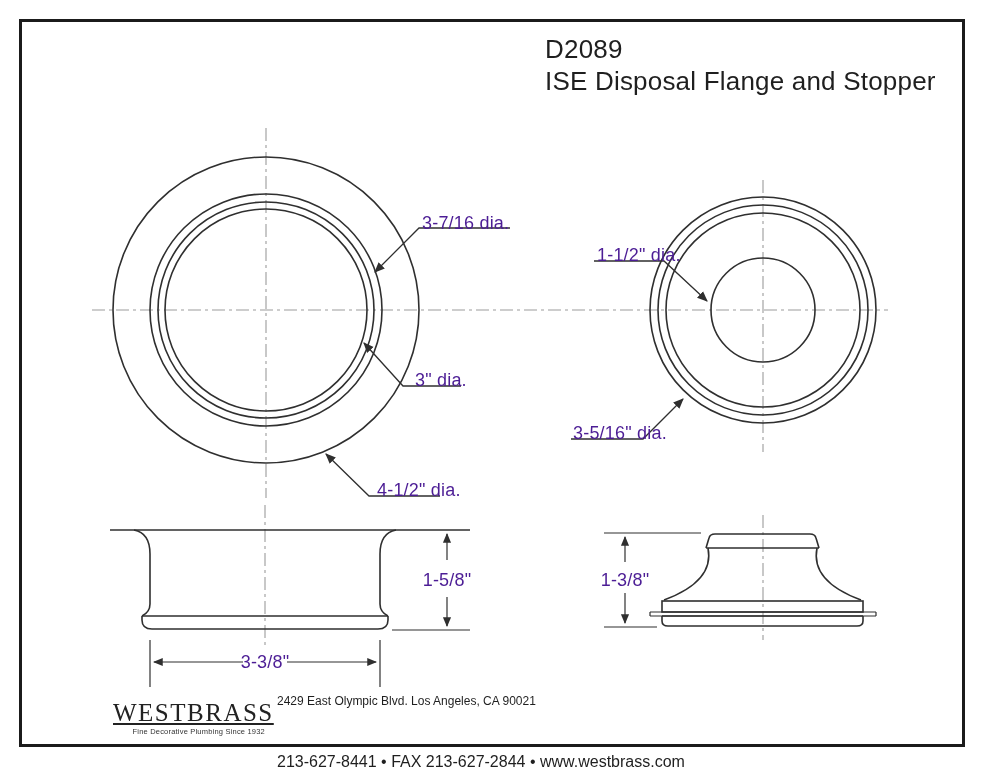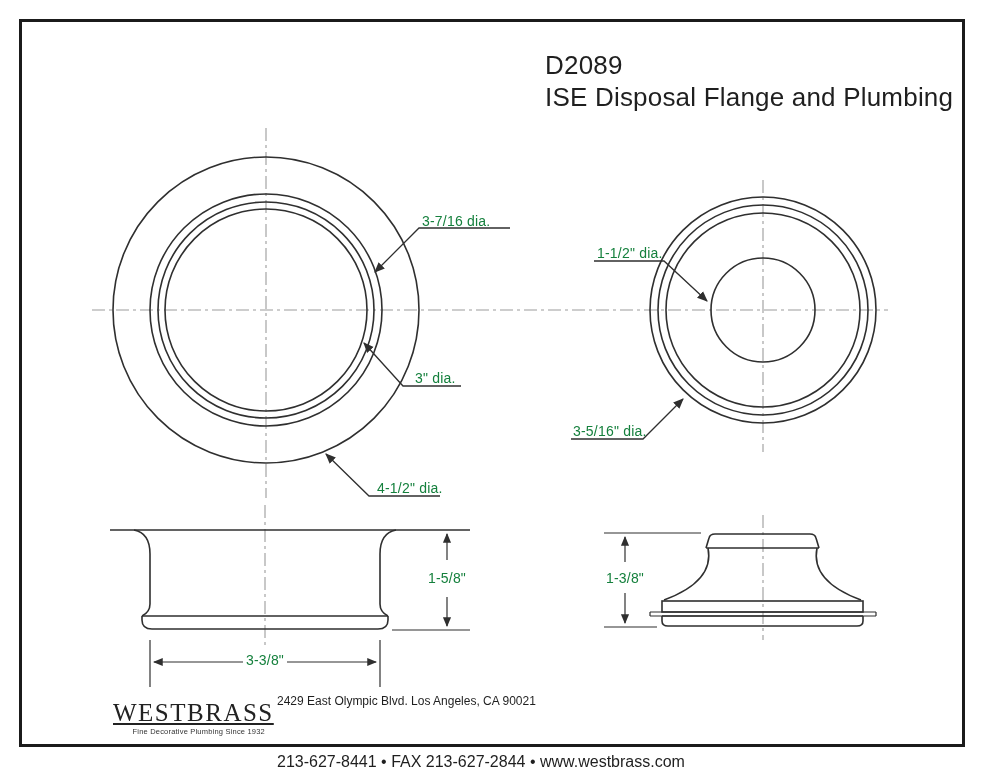--- a/index.html
+++ b/index.html
@@ -5,28 +5,28 @@
   html,body { margin:0; padding:0; }
   body {
     width:990px; height:774px; position:relative; background:#ffffff;
     font-family:"Liberation Sans", sans-serif; color:#1f1f1f;
     overflow:hidden;
   }
   .frame {
     position:absolute; left:19px; top:19px; width:946px; height:728px;
     border:3px solid #1b1b1b; box-sizing:border-box;
   }
-  .title-block { position:absolute; left:545px; top:33px;margin-top:16px; }
+  .title-block { position:absolute; left:545px; top:33px; }
   .title-model { font-size:26px; line-height:32px; letter-spacing:0.2px; }
   .title-product { font-size:26px; line-height:32px; letter-spacing:0.2px; }
 
   svg.drawing { position:absolute; left:0; top:0; width:990px; height:774px; }
 
   .dim-label {
-    position:absolute; font-size:14px; color:#15803d; white-space:nowrap;
+    position:absolute; font-size:18px; color:#4c1d95; white-space:nowrap;
     letter-spacing:0.2px;
   }
   .dim-center { text-align:center; }
 
   .brand {
     position:absolute; left:113px; top:699px;
     font-family:"Liberation Serif", serif; font-size:25px; letter-spacing:1.5px;
     color:#222;
     text-decoration:underline;
   }
@@ -37,21 +37,21 @@
   .addr-line1 { position:absolute; left:277px; top:694px; font-size:12px; }
   .addr-line2 { position:absolute; left:277px; top:753px; font-size:16px; }
 </style>
 </head>
 <body>
 
 <div class="frame"></div>
 
 <div class="title-block">
   <div class="title-model">D2089</div>
-  <div class="title-product">ISE Disposal Flange and Plumbing</div>
+  <div class="title-product">ISE Disposal Flange and Stopper</div>
 </div>
 
 <svg class="drawing" viewBox="0 0 990 774">
   <defs>
     <marker id="arr" viewBox="0 0 10 10" refX="8.6" refY="5" markerWidth="8.5" markerHeight="8.5" orient="auto-start-reverse">
       <path d="M0,1 L9.6,5 L0,9 Z" fill="#2f2f2f"></path>
     </marker>
   </defs>
 
   <g stroke="#9c9c9c" stroke-width="1.1" fill="none" stroke-dasharray="13 4 3 4">

